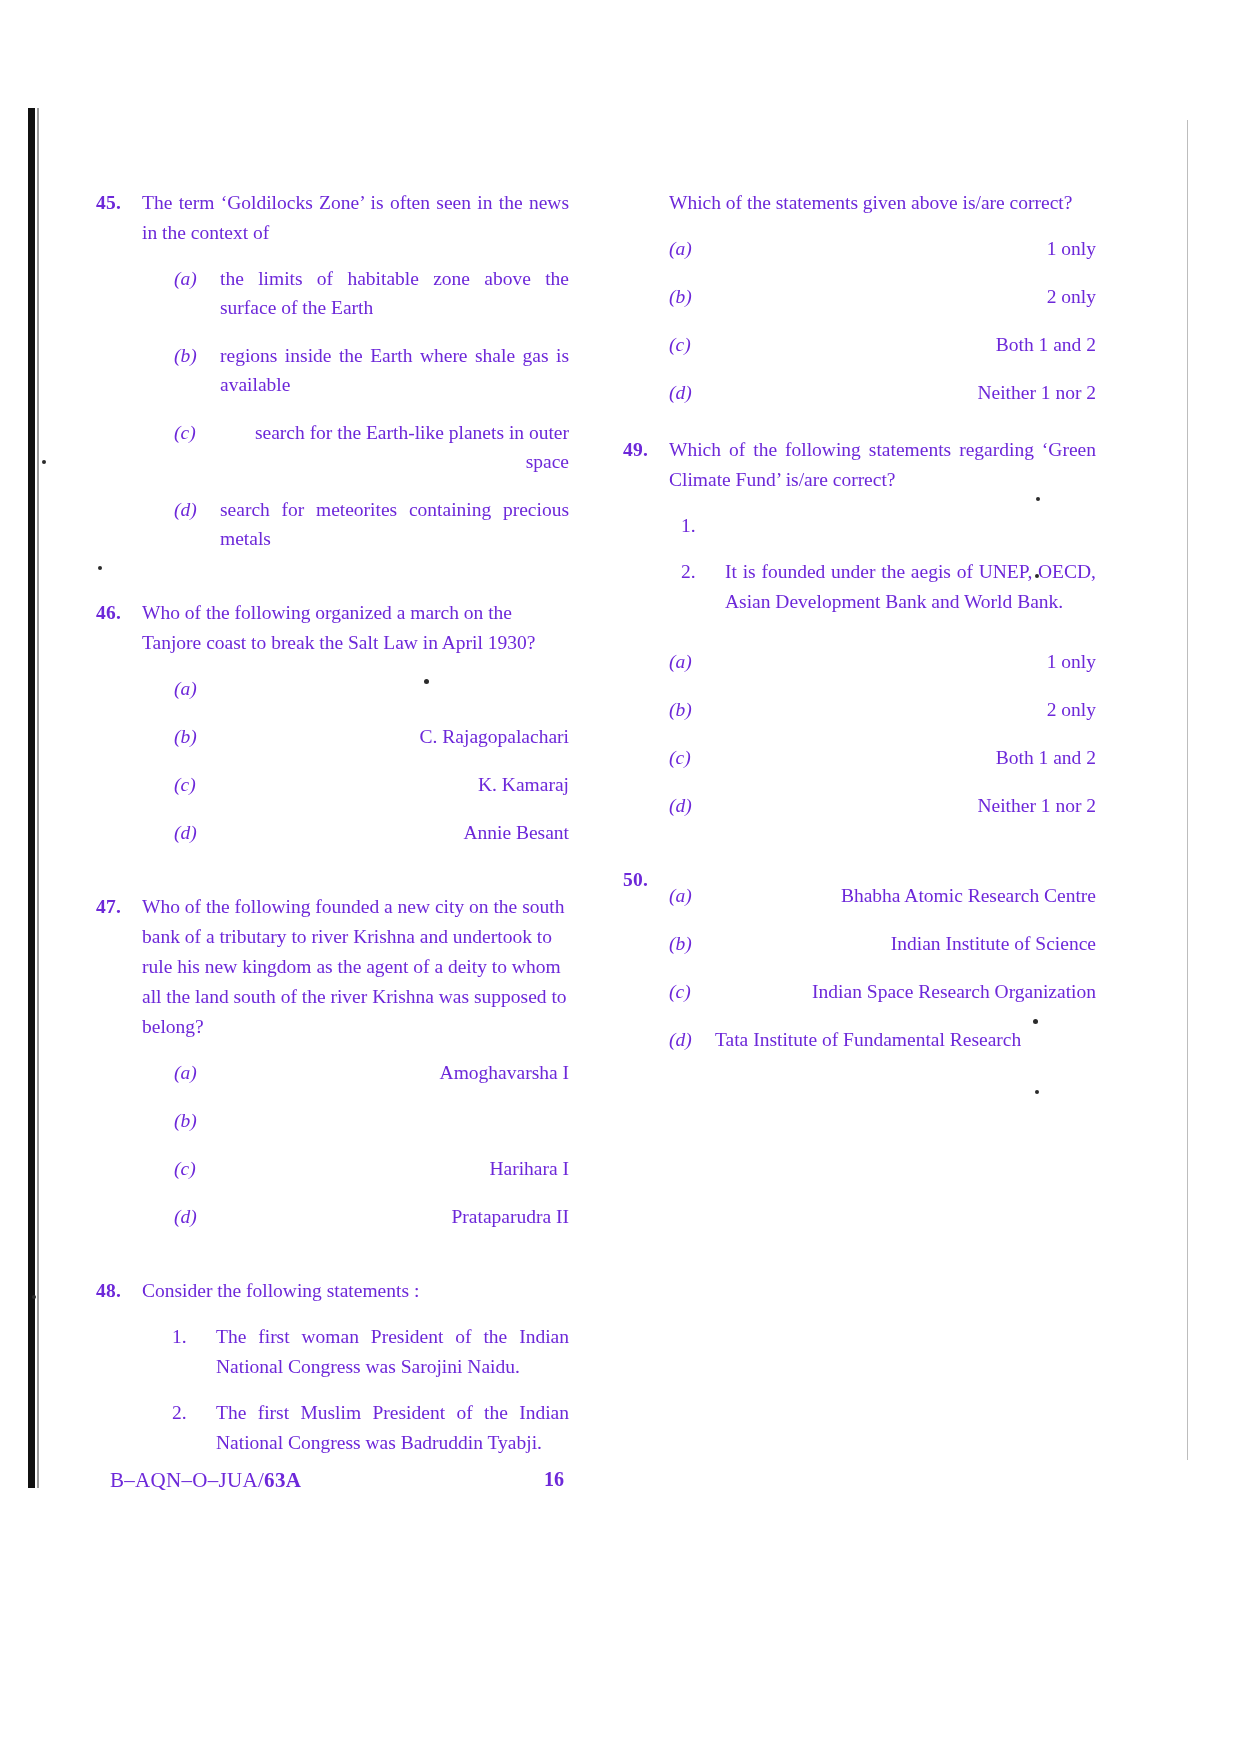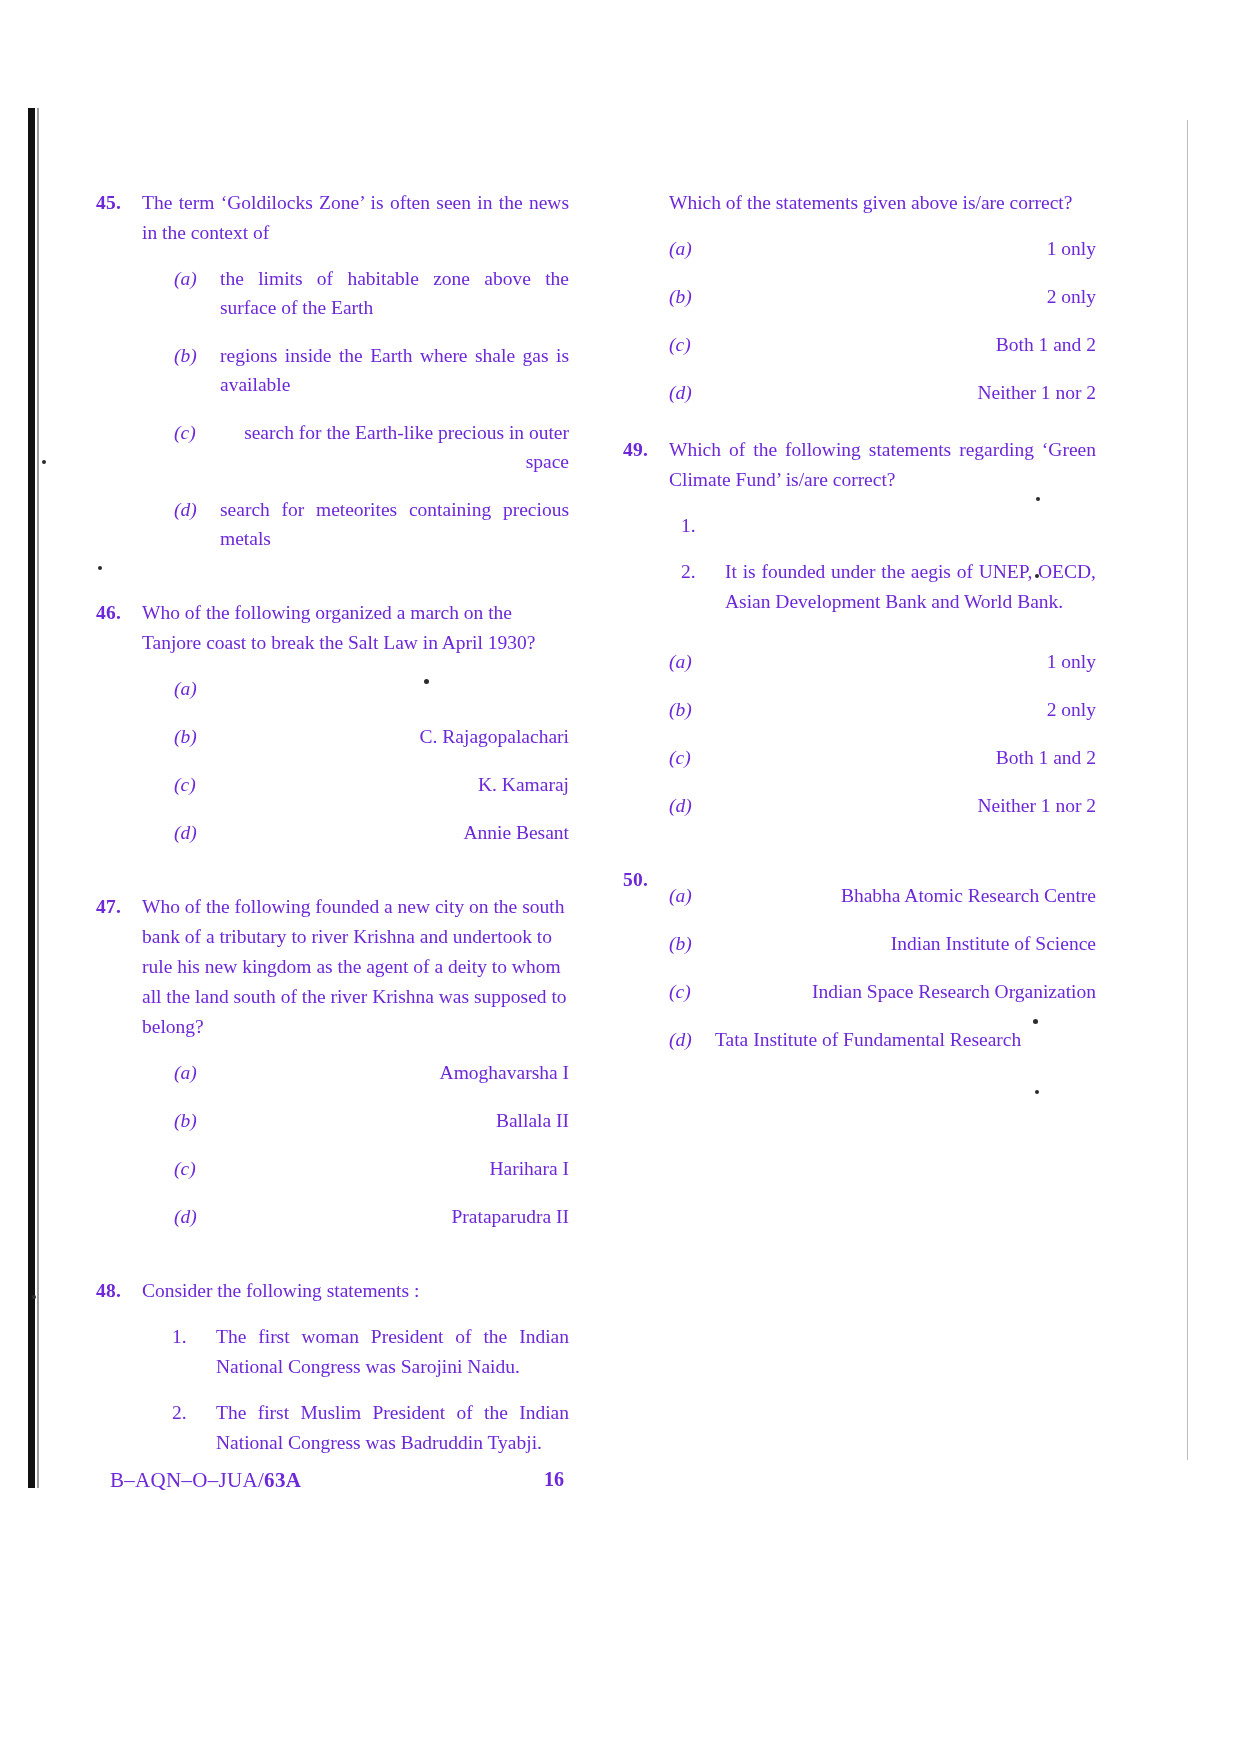--- a/index.html
+++ b/index.html
@@ -213,21 +213,21 @@
             <div class="opt">
               <div class="opt-letter">(a)</div>
               <div class="opt-text">the limits of habitable zone above the surface of the Earth</div>
             </div>
             <div class="opt">
               <div class="opt-letter">(b)</div>
               <div class="opt-text">regions inside the Earth where shale gas is available</div>
             </div>
             <div class="opt">
               <div class="opt-letter">(c)</div>
-              <div class="opt-text nojust">search for the Earth-like precious in outer space</div>
+              <div class="opt-text nojust">search for the Earth-like planets in outer space</div>
             </div>
             <div class="opt">
               <div class="opt-letter">(d)</div>
               <div class="opt-text">search for meteorites containing precious metals</div>
             </div>
           </div>
         </div>
       </div>
 
       <div class="q" style="margin-top:4px;">
@@ -258,21 +258,20 @@
         <div class="q-num">47.</div>
         <div class="q-body">
           <div class="q-stem nojust">Who of the following founded a new city on the south bank of a tributary to river Krishna and undertook to rule his new kingdom as the agent of a deity to whom all the land south of the river Krishna was supposed to belong?</div>
           <div class="opts">
             <div class="opt">
               <div class="opt-letter">(a)</div>
               <div class="opt-text nojust">Amoghavarsha I</div>
             </div>
             <div class="opt">
               <div class="opt-letter">(b)</div>
-              <div class="opt-text nojust">Ballala II</div>
             </div>
             <div class="opt">
               <div class="opt-letter">(c)</div>
               <div class="opt-text nojust">Harihara I</div>
             </div>
             <div class="opt">
               <div class="opt-letter">(d)</div>
               <div class="opt-text nojust">Prataparudra II</div>
             </div>
           </div>

